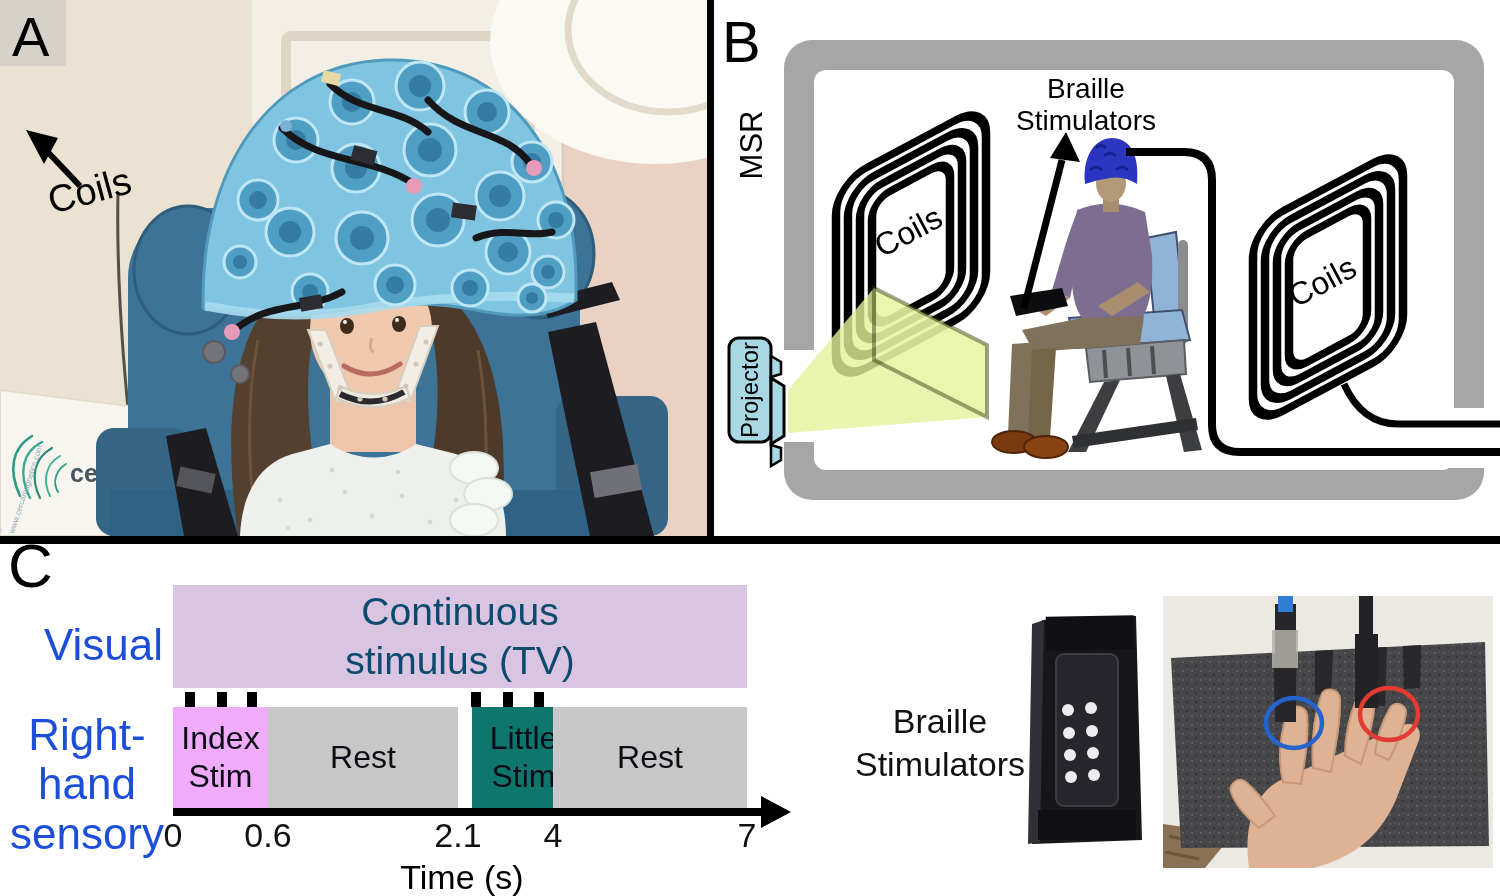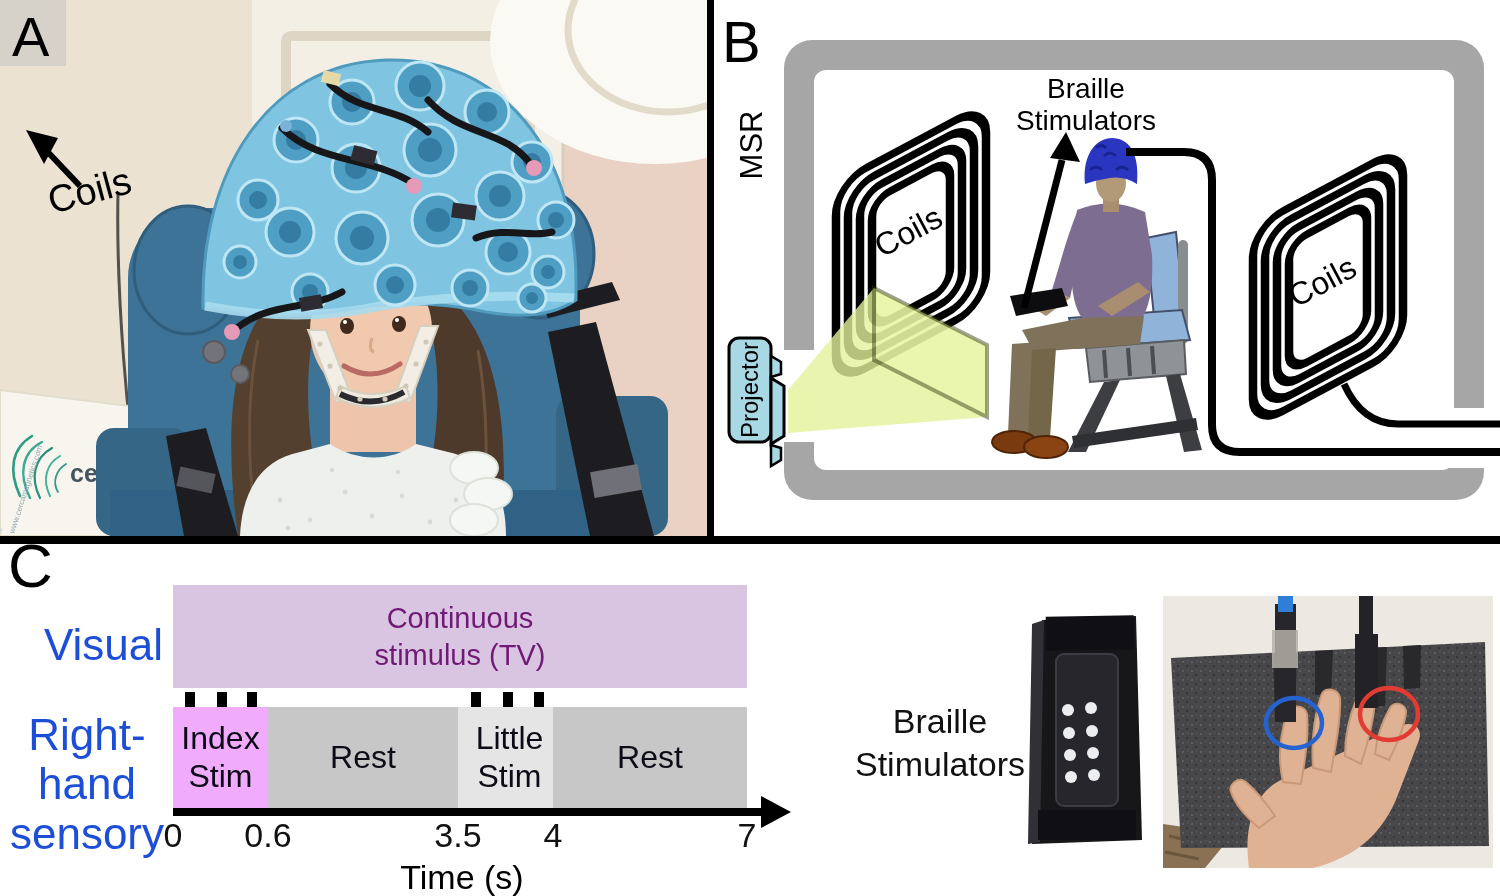--- a/index.html
+++ b/index.html
@@ -9,21 +9,21 @@
   .divider-h{position:absolute;left:0;top:536px;width:1500px;height:8px;background:#000;}
   .divider-v{position:absolute;left:707px;top:0;width:7px;height:536px;background:#000;}
   
   .panelC{position:absolute;left:0;top:544px;width:1500px;height:352px;}
   .clabel{position:absolute;left:8px;top:-14px;font-size:62px;}
   .rowlab{position:absolute;font-size:44px;color:#1d4ed8;}
   .visual-lab{left:0;top:76px;width:163px;text-align:right;}
   .sens-lab{left:0;top:166px;width:174px;text-align:center;line-height:1.12;}
   .vbar{position:absolute;left:173px;top:41px;width:574px;height:103px;
         display:flex;align-items:center;justify-content:center;}
-  .vbar span{display:block;width:240px;text-align:center;font-size:29px;line-height:1.25;color:#701a75;}
+  .vbar span{display:block;width:240px;text-align:center;font-size:39px;line-height:1.25;color:#0c4a6e;}
   .sensrow{position:absolute;left:0;top:163px;width:100%;height:101px;}
   .seg{position:absolute;top:0;height:101px;display:flex;align-items:center;justify-content:center;}
   .seg span{display:block;max-width:108px;text-align:center;font-size:32px;line-height:1.18;color:#0c0c16;}
   .pulse{position:absolute;top:148px;width:10px;height:15px;background:#000;}
   .axisline{position:absolute;left:173px;top:264px;width:592px;height:8px;background:#000;}
   .axishead{position:absolute;left:761px;top:252px;width:0;height:0;
             border-left:30px solid #000;border-top:16px solid transparent;border-bottom:16px solid transparent;}
   .ticklab{position:absolute;top:272px;width:80px;text-align:center;font-size:34px;color:#111;}
   .timelab{position:absolute;left:362px;top:314px;width:200px;text-align:center;font-size:34px;color:#000000;}
   .braille-cap{position:absolute;left:836px;top:156px;width:208px;text-align:center;
@@ -320,34 +320,34 @@
         <div class="pulse" style="left: 503px;"></div>
         <div class="pulse" style="left: 534px;"></div>
       </div>
     <div class="sensrow">
         <div class="seg" style="left: 173px; width: 95px; background: #f0abfc;">
           <span>Index Stim</span>
         </div>
         <div class="seg" style="left: 268px; width: 190px; background: rgb(199, 199, 199);">
           <span>Rest</span>
         </div>
-        <div class="seg" style="left: 458px; width: 103px; background: #e5e5e5;">
+        <div class="seg" style="left: 472px; width: 103px; background: #0f766e;">
           <span>Little Stim</span>
         </div>
         <div class="seg" style="left: 553px; width: 194px; background: rgb(199, 199, 199);">
           <span>Rest</span>
         </div>
       </div>
 
     <div class="axisline"></div>
     <div class="axishead"></div>
     <div>
         <div class="ticklab" style="left: 133px;">0</div>
         <div class="ticklab" style="left: 228px;">0.6</div>
-        <div class="ticklab" style="left: 418px;">3.5</div>
+        <div class="ticklab" style="left: 418px;">2.1</div>
         <div class="ticklab" style="left: 513px;">4</div>
         <div class="ticklab" style="left: 707px;">7</div>
       </div>
     <div class="timelab">Time (s)</div>
 
     <div class="braille-cap">
       <span>Braille</span><br>
       <span>Stimulators</span>
     </div>
 

